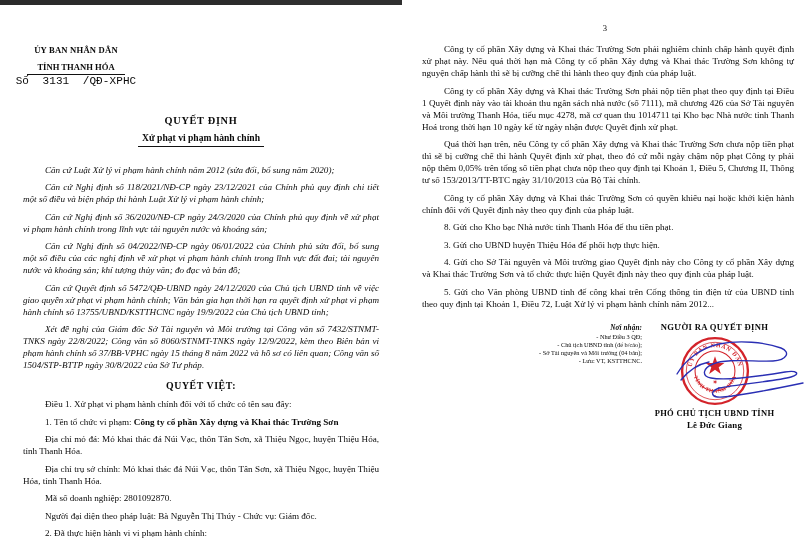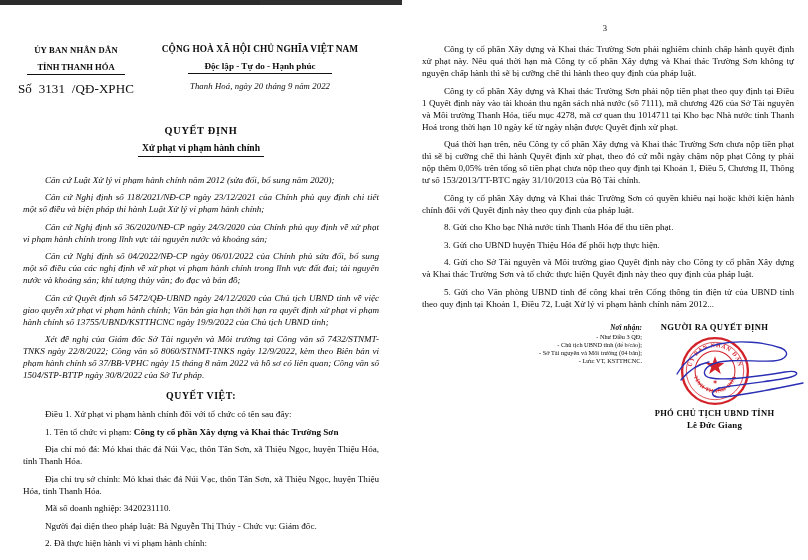--- a/index.html
+++ b/index.html
@@ -79,23 +79,23 @@
   }
   .org-line2 {
     font-size: 8.6px;
     font-weight: bold;
     line-height: 11px;
     display: inline-block;
     border-bottom: 1.1px solid #111;
     padding: 0 10px 1px 10px;
   }
   .so-line {
-    font-size: 13px;
-    margin-top: 6px;
+    font-size: 11px;
     letter-spacing: .1px;
+    font-family: Liberation Mono, monospace;
   }
   .nat-line1 {
     font-size: 9.3px;
     font-weight: bold;
     letter-spacing: .1px;
     line-height: 12px;
   }
   .nat-line2 {
     font-size: 9.1px;
     font-weight: bold;
@@ -237,25 +237,20 @@
   <div class="hdr">
     <div class="hdr-left">
       <div class="org-line1">ỦY BAN NHÂN DÂN</div>
       <div class="org-line2">TỈNH THANH HÓA</div>
       <div class="so-line">
         <span>Số</span>
         &nbsp;<span>3131</span>
         &nbsp;<span>/QĐ-XPHC</span>
       </div>
     </div>
-    <div class="hdr-right">
-      <div class="nat-line1">CỘNG HOÀ XÃ HỘI CHỦ NGHĨA VIỆT NAM</div>
-      <div class="nat-line2">Độc lập - Tự do - Hạnh phúc</div>
-      <div class="date-line">Thanh Hoá, ngày  20 tháng 9   năm 2022</div>
-    </div>
   </div>
 
   <div class="title-block">
     <div class="title-main">QUYẾT ĐỊNH</div>
     <div class="title-sub">Xử phạt vi phạm hành chính</div>
   </div>
 
   <div class="body-left">
     <p class="p italic">Căn cứ Luật Xử lý vi phạm hành chính năm 2012 (sửa đổi, bổ sung năm 2020);</p>
     <p class="p italic">Căn cứ Nghị định số 118/2021/NĐ-CP ngày 23/12/2021 của Chính phủ quy định chi tiết một số điều và biện pháp thi hành Luật Xử lý vi phạm hành chính;</p>
@@ -265,21 +260,21 @@
     <p class="p italic">Xét đề nghị của Giám đốc Sở Tài nguyên và Môi trường tại Công văn số 7432/STNMT-TNKS ngày 22/8/2022; Công văn số 8060/STNMT-TNKS ngày 12/9/2022, kèm theo Biên bản vi phạm hành chính số 37/BB-VPHC ngày 15 tháng 8 năm 2022 và hồ sơ có liên quan; Công văn số 1504/STP-BTTP ngày 30/8/2022 của Sở Tư pháp.</p>
 
     <div class="decision-word">QUYẾT VIỆT:</div>
 
     <p class="p">Điều 1. Xử phạt vi phạm hành chính đối với tổ chức có tên sau đây:</p>
     <p class="p">
       <span>1. Tên tổ chức vi phạm: </span><span class="b">Công ty cổ phần Xây dựng và Khai thác Trường Sơn</span>
     </p>
     <p class="p">Địa chỉ mỏ đá: Mỏ khai thác đá Núi Vạc, thôn Tân Sơn, xã Thiệu Ngọc, huyện Thiệu Hóa, tỉnh Thanh Hóa.</p>
     <p class="p">Địa chỉ trụ sở chính: Mỏ khai thác đá Núi Vạc, thôn Tân Sơn, xã Thiệu Ngọc, huyện Thiệu Hóa, tỉnh Thanh Hóa.</p>
-    <p class="p">Mã số doanh nghiệp: 3420231110.</p>
+    <p class="p">Mã số doanh nghiệp: 2801092870.</p>
     <p class="p">Người đại diện theo pháp luật: Bà Nguyễn Thị Thúy - Chức vụ: Giám đốc.</p>
     <p class="p">2. Đã thực hiện hành vi vi phạm hành chính:</p>
   </div>
 </div>
 
 <div class="sheet sheet-right">
 
   <div class="pageno">3</div>
 
   <div class="body-right">

